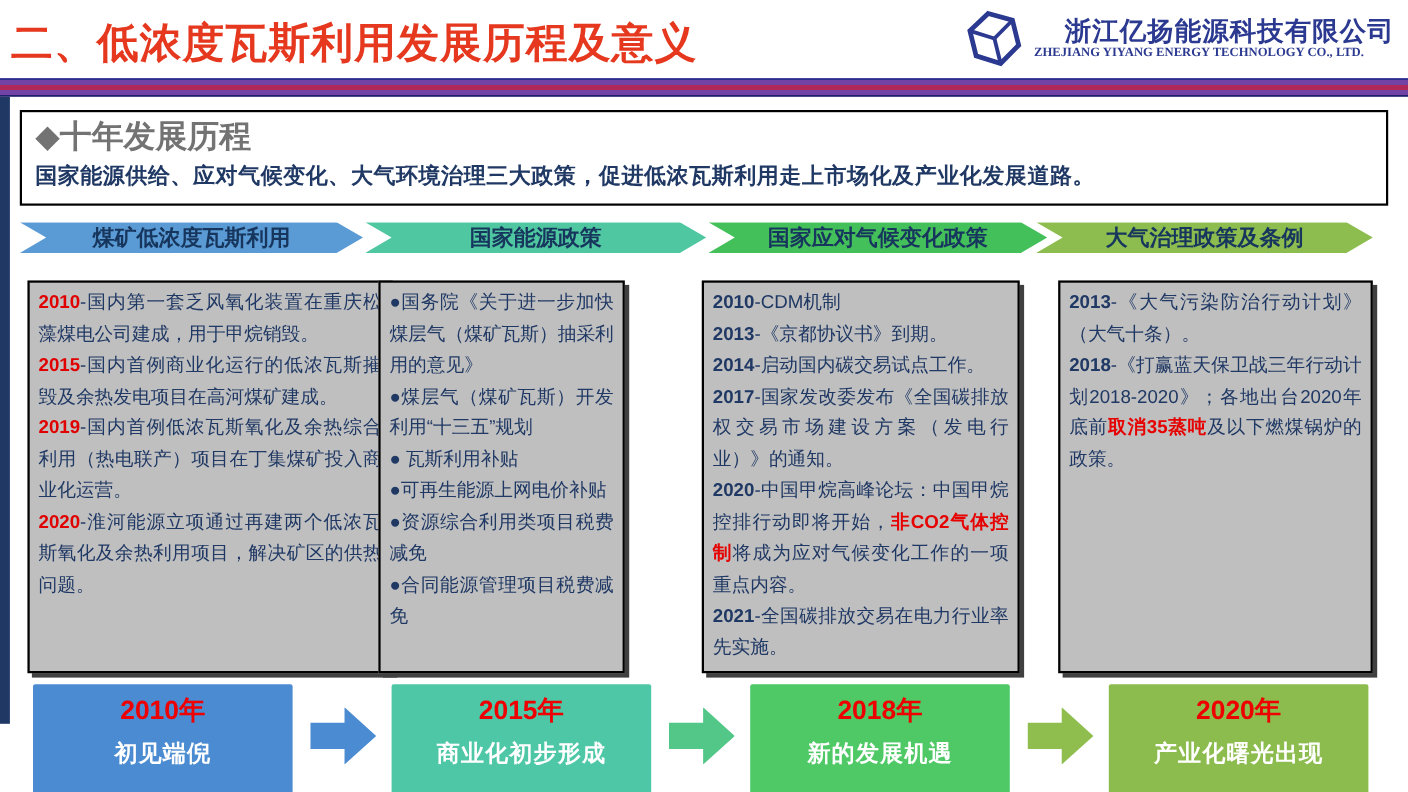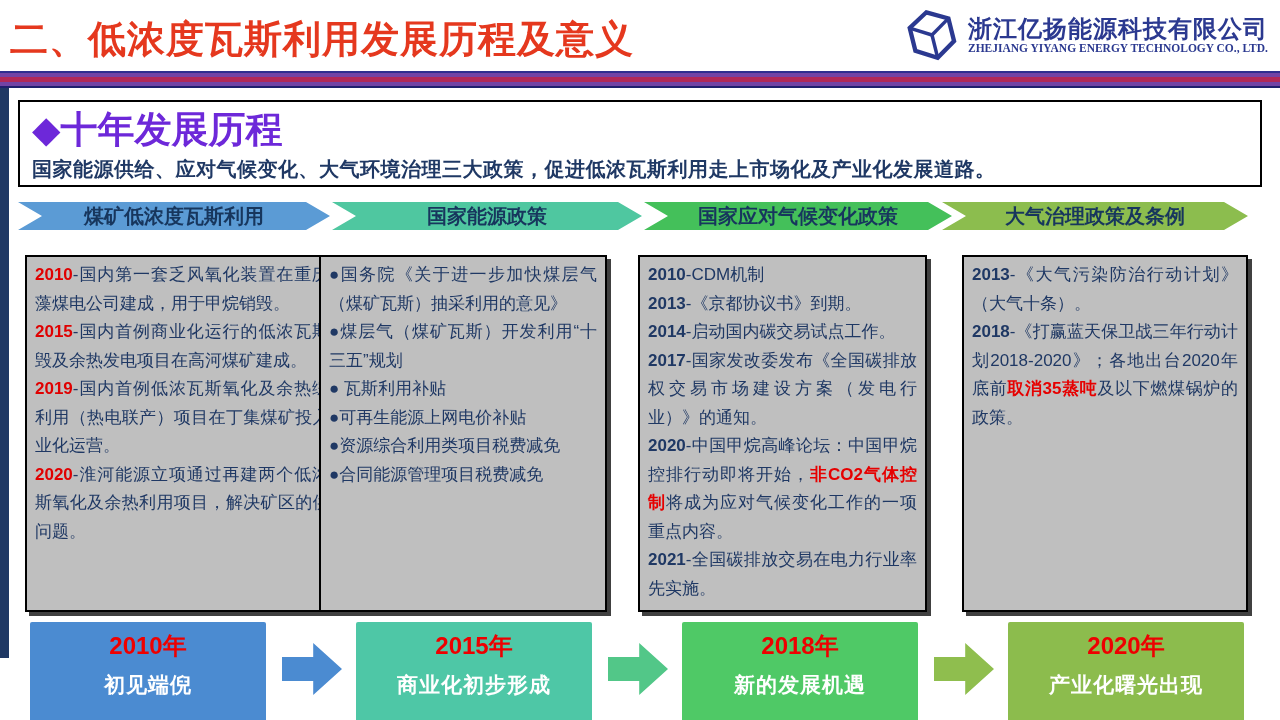--- a/index.html
+++ b/index.html
@@ -5,50 +5,50 @@
   html,body{margin:0;padding:0;background:#fff;}
   .slide{position:relative;width:1280px;height:720px;background:#ffffff;overflow:hidden;
          font-family:"Liberation Sans","DejaVu Sans",sans-serif;}
 
   
   .page-title{position:absolute;left:10px;top:14px;font-size:38px;font-weight:bold;
               color:#E5381E;letter-spacing:1px;}
   .logo-wrap{position:absolute;right:12px;top:8px;display:flex;align-items:center;gap:10px;}
   .logo-icon{width:52px;height:54px;}
   .logo-text{display:flex;flex-direction:column;line-height:1.15;}
-  .logo-cn{font-size:24px;font-weight:bold;color:#2B3990;letter-spacing:1px;}
+  .logo-cn{font-size:24px;font-weight:bold;color:#2B3990;letter-spacing:1px;margin-left:28px;}
   .logo-en{font-size:11.5px;font-weight:bold;color:#2B3990;
            font-family:"Liberation Serif","DejaVu Serif",serif;}
 
   .divider{position:absolute;left:0;top:71px;width:1280px;height:17px;
            background:linear-gradient(#2e2e8f 0,#2e2e8f 2px,#7243a5 2px,#7243a5 6px,
                       #b02858 6px,#b02858 11px,#7243a5 11px,#7243a5 15px,#1f1f6e 15px);}
   .left-bar{position:absolute;left:0;top:88px;width:9px;height:570px;background:#1F3864;}
 
   
   .heading-box{position:absolute;left:18px;top:100px;width:1244px;height:87px;
                border:2px solid #000;box-sizing:border-box;background:#fff;padding:5px 12px 0 12px;}
-  .heading-line{font-size:37px;font-weight:bold;color:#6d28d9;line-height:1.25;}
+  .heading-line{font-size:29px;font-weight:bold;color:#737373;line-height:1.25;}
   .subtitle{font-size:20px;font-weight:bold;color:#1F3864;margin-top:3px;letter-spacing:0.5px;}
 
   
   .chev{position:absolute;top:202px;height:28px;display:flex;align-items:center;justify-content:center;
         font-size:20px;font-weight:bold;color:#17365D;
         clip-path:polygon(0 0, calc(100% - 24px) 0, 100% 50%, calc(100% - 24px) 100%, 0 100%, 24px 50%);}
   .chev0{left:18px;width:312px;}
   .chev1{left:332px;width:310px;}
   .chev2{left:644px;width:308px;}
   .chev3{left:942px;width:306px;}
 
   
   .gbox{position:absolute;top:255px;height:357px;background:#BFBFBF;border:2px solid #000;
         box-sizing:border-box;box-shadow:4px 4px 0 #404040;padding:4px 8px;
         font-size:17px;line-height:28.5px;color:#1F3864;text-align:justify;overflow:hidden;}
   .gbox0{left:25px;width:332px;}
-  .gbox1{left:319px;width:288px;}
+  .gbox1{left:344px;width:224px;}
   .gbox2{left:638px;width:289px;}
   .gbox3{left:962px;width:286px;}
   .entry{display:block;}
   .seg-red{color:#E00000;font-weight:bold;}
   .seg-yr{font-weight:bold;}
   .seg-hl{color:#E60000;font-weight:bold;}
 
   
   .stage{position:absolute;top:622px;width:236px;height:104px;border-radius:2px;
          text-align:center;box-sizing:border-box;padding-top:8px;}

